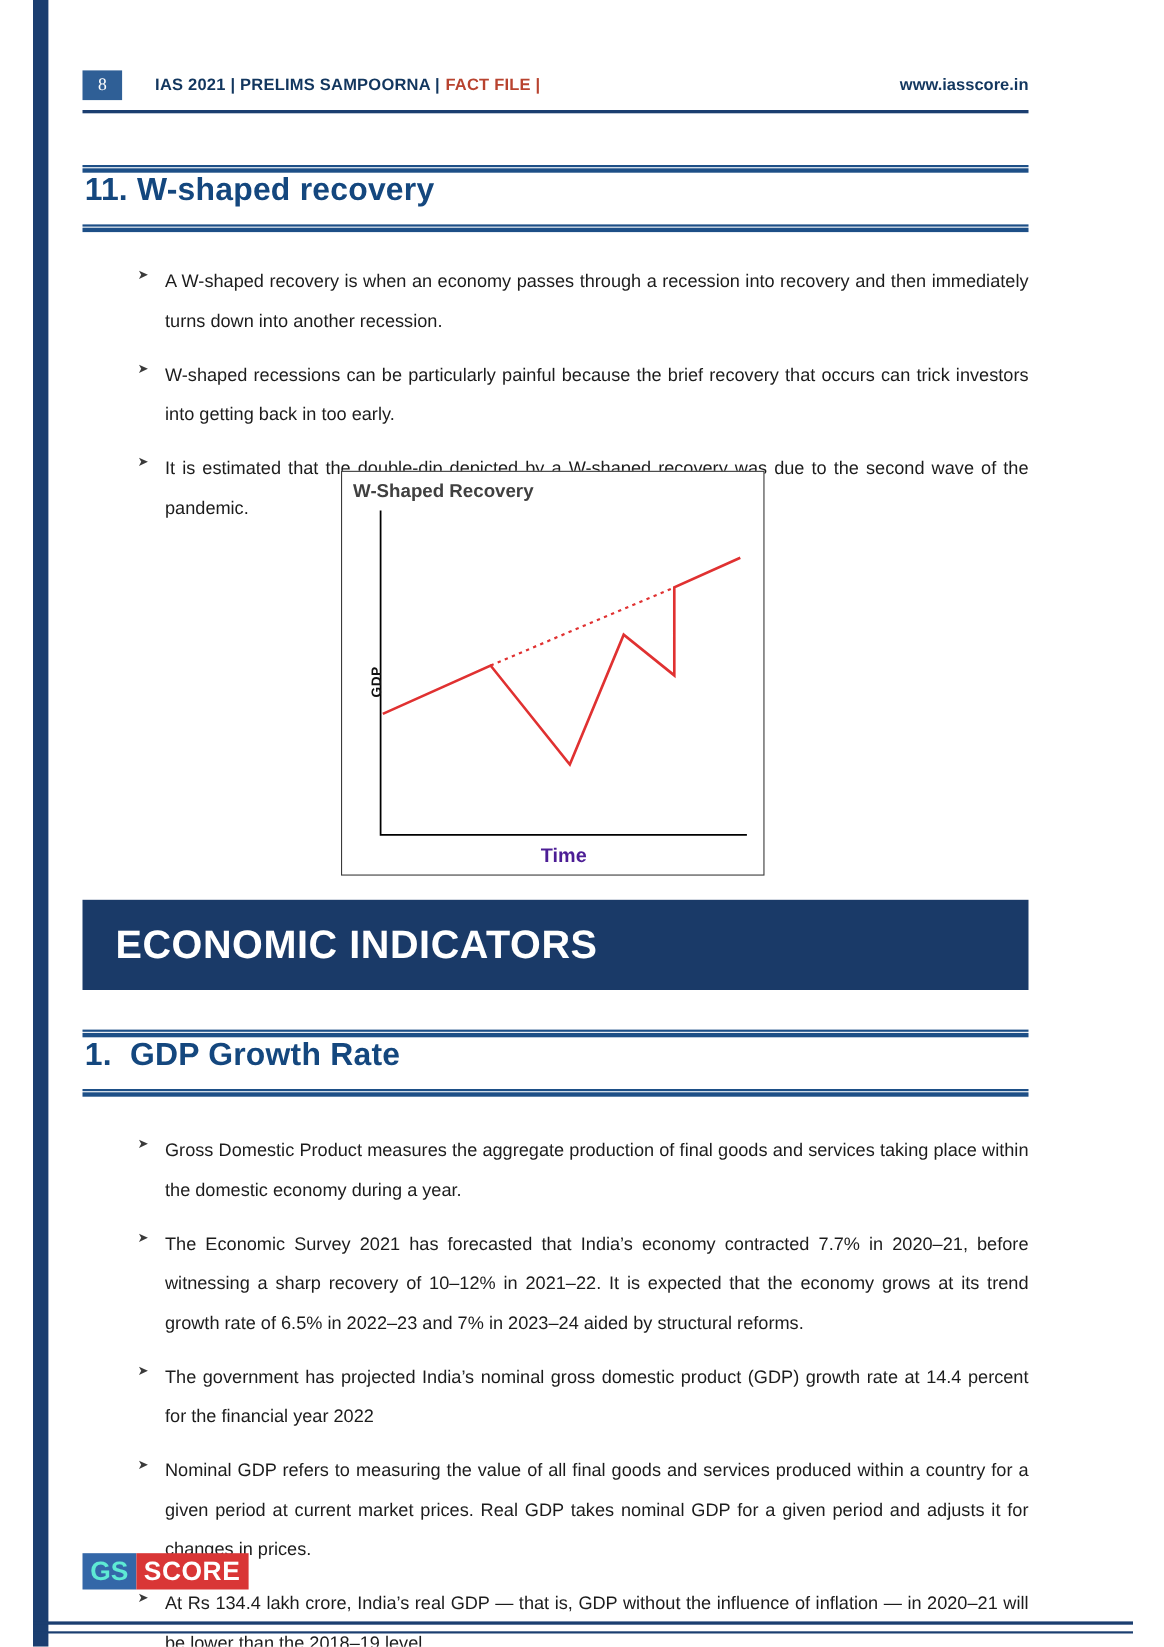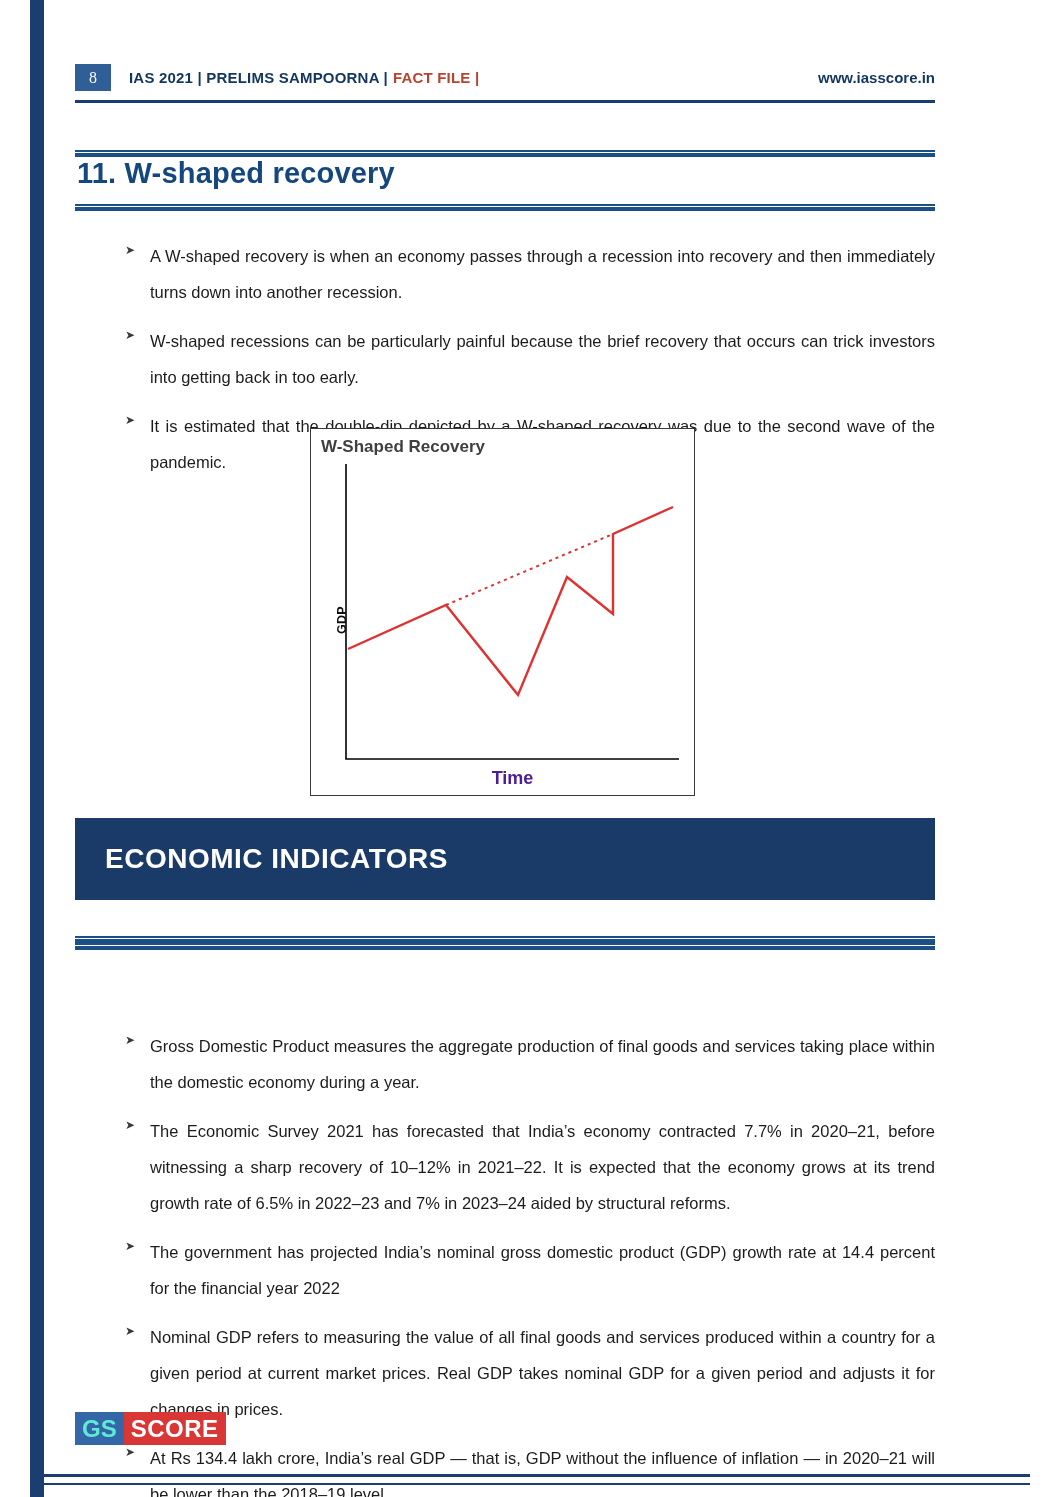--- a/index.html
+++ b/index.html
@@ -7,21 +7,21 @@
   body {
     width:1058px; height:1497px; position:relative;
     font-family:"Liberation Sans", sans-serif; color:#1c1c1c;
     overflow:hidden;
   }
   .left-strip { position:absolute; left:30px; top:0; width:14px; height:1497px; background:#1b3e70; }
 
   
   .header { position:absolute; left:75px; top:64px; width:860px; display:flex; align-items:center; padding-bottom:9px; border-bottom:3px solid #1b3e70; }
   .page-num { width:36px; height:27px; background:#2f5f96; color:#fff; font-family:"Liberation Serif", serif; font-size:16px; display:flex; align-items:center; justify-content:center; margin-right:18px; }
-  .header-title { font-weight:bold; font-size:15px; color:#12365e; letter-spacing:.2px; }
+  .header-title { font-weight:bold; font-size:15px; color:#12365e; letter-spacing:.2px;margin-left:12px; }
   .fact { color:#b8432f; margin-left:5px; }
   .website { margin-left:auto; font-weight:bold; font-size:15px; color:#12365e; }
 
   
   .sec { position:absolute; left:75px; width:860px; }
   .sec-w { top:150px; }
   .sec-gdp { top:936px; }
   .rule { height:7px; border-top:2px solid #1d4f87; border-bottom:4px solid #1d4f87; }
   .sec h2 { font-size:29px; color:#14477e; padding:0 2px 14px; font-weight:bold; letter-spacing:.2px; white-space:pre-wrap; }
 
@@ -34,21 +34,21 @@
   .bullet .btext { flex:1; font-size:16.5px; line-height:36px; text-align:justify; color:#1c1c1c; }
 
   
   .chart-box { position:absolute; left:310px; top:428px; width:385px; height:368px; border:1.5px solid #3a3a3a; background:#fff; }
   .chart-title { position:absolute; left:10px; top:8px; font-weight:bold; font-size:17px; color:#404040; }
   .chart-svg { position:absolute; left:0; top:0; width:385px; height:368px; }
   .ylabel { position:absolute; left:24px; top:205px; transform:rotate(-90deg); transform-origin:left top; font-weight:bold; font-size:12.5px; color:#101010; letter-spacing:.3px; }
   .xlabel { position:absolute; left:35px; bottom:6px; width:333px; text-align:center; font-weight:bold; font-size:18px; color:#4c1d95; }
 
   
-  .banner { position:absolute; left:75px; top:818px; width:860px; height:82px; background:#1a3a68; color:#fff; display:flex; align-items:center; padding-left:30px; font-size:28px; font-weight:bold; letter-spacing:.5px; }
+  .banner { position:absolute; left:75px; top:818px; width:860px; height:82px; background:#1a3a68; color:#fff; display:flex; align-items:center; padding-left:30px; font-size:36px; font-weight:bold; letter-spacing:.5px; }
 
   
   .footer-logo { position:absolute; left:75px; top:1412px; display:flex; height:33px; font-weight:bold; font-size:24px; }
   .logo-gs { background:#3467a8; color:#5eead4; display:flex; align-items:center; padding:0 7px; }
   .logo-score { background:#d93636; color:#fff; display:flex; align-items:center; padding:0 7px; letter-spacing:.5px; }
   .bottom-rules { position:absolute; left:30px; top:1474px; width:1000px; }
   .bottom-rules .r1 { height:3px; background:#1b3e70; margin-bottom:6px; }
   .bottom-rules .r2 { height:2px; background:#1b3e70; }
 </style>
 </head>
@@ -94,20 +94,21 @@
       </svg>
     <div class="chart-title">W-Shaped Recovery</div>
     <div class="ylabel">GDP</div>
     <div class="xlabel">Time</div>
   </div>
 
   <div class="banner">ECONOMIC INDICATORS</div>
 
   <div class="sec sec-gdp">
     <div class="rule"></div>
+    <h2>1.  GDP Growth Rate</h2>
     <div class="rule"></div>
   </div>
 
   <div class="bullets bullets-gdp">
     <div class="bullet">
       <span class="arrow">➤</span>
       <span class="btext">Gross Domestic Product measures the aggregate production of final goods and services taking place within the domestic economy during a year.</span>
     </div>
     <div class="bullet">
       <span class="arrow">➤</span>

